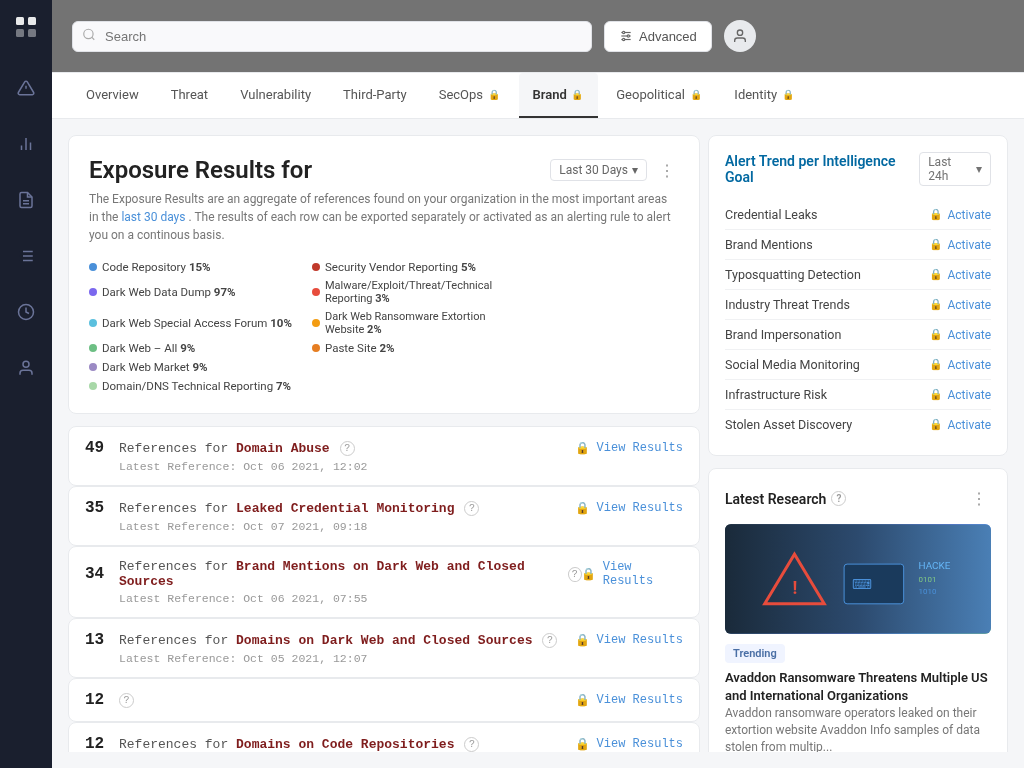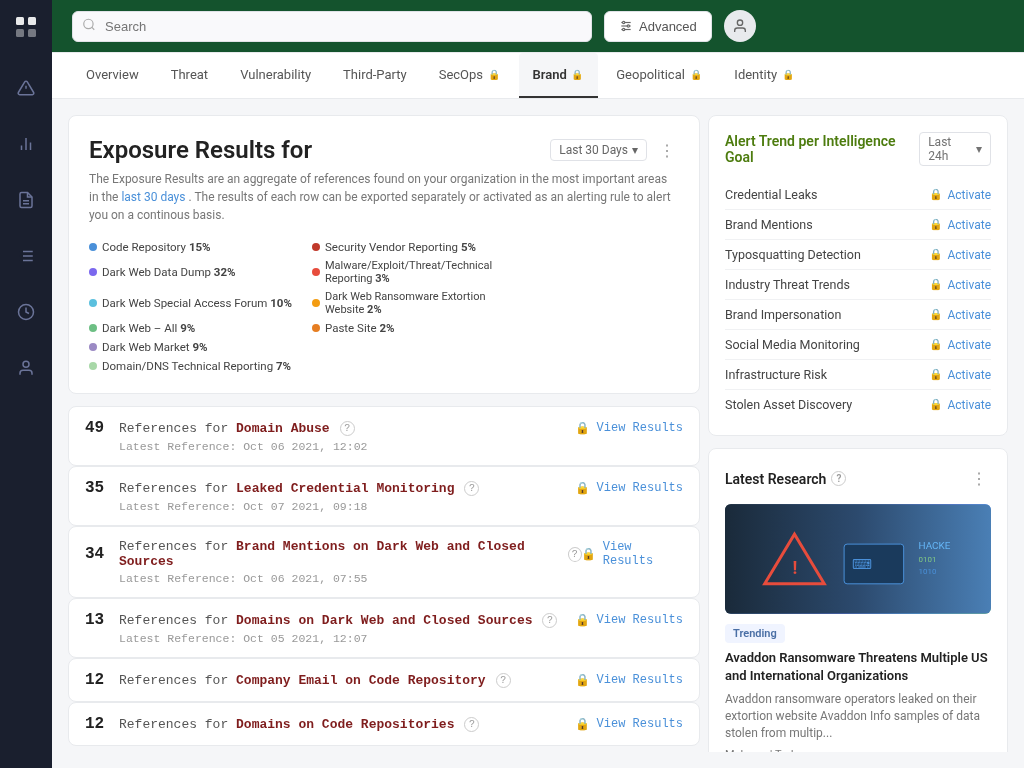--- a/index.html
+++ b/index.html
@@ -46,22 +46,22 @@
     
     .main-content {
       flex: 1;
       display: flex;
       flex-direction: column;
       overflow: hidden;
     }
 
     
     .topbar {
-      background: #14532d;
-      padding: 10px 20px;
+      background: #737373;
+      padding: 20px 20px;
       display: flex;
       align-items: center;
       gap: 12px;
       border-bottom: 1px solid #e8eaed;
       flex-shrink: 0;
     }
     .search-wrapper {
       flex: 1;
       max-width: 520px;
       position: relative;
@@ -316,21 +316,21 @@
     }
     .alert-header {
       display: flex;
       align-items: center;
       justify-content: space-between;
       margin-bottom: 14px;
     }
     .alert-title {
       font-size: 14px;
       font-weight: 600;
-      color: #4d7c0f;
+      color: #0369a1;
     }
     .time-badge {
       display: flex;
       align-items: center;
       gap: 4px;
       font-size: 12px;
       color: #737373;
       border: 1px solid #e0e2e7;
       border-radius: 4px;
       padding: 2px 8px;
@@ -397,21 +397,21 @@
       border-radius: 4px;
       display: inline-block;
       margin-bottom: 6px;
       font-weight: 600;
     }
     .research-article-title {
       font-size: 13px;
       font-weight: 600;
       color: #222;
       line-height: 1.4;
-      margin-bottom: 6px;
+      margin-bottom: 0;
     }
     .research-snippet {
       font-size: 12px;
       color: #777;
       line-height: 1.4;
       margin-bottom: 6px;
     }
     .research-meta {
       font-size: 11px;
       color: #999;
@@ -568,21 +568,21 @@
             <div class="legend-item">
               <div class="legend-dot" style="background:#4a90d9"></div>
               <span>Code Repository <strong>15%</strong></span>
             </div>
             <div class="legend-item">
               <div class="legend-dot" style="background:#c0392b"></div>
               <span>Security Vendor Reporting <strong>5%</strong></span>
             </div>
             <div class="legend-item">
               <div class="legend-dot" style="background:#7b68ee"></div>
-              <span>Dark Web Data Dump <strong>32%</strong></span>
+              <span>Dark Web Data Dump <strong>97%</strong></span>
             </div>
             <div class="legend-item">
               <div class="legend-dot" style="background:#e74c3c"></div>
               <span style="font-size:11px">Malware/Exploit/Threat/Technical<br>Reporting <strong>3%</strong></span>
             </div>
             <div class="legend-item">
               <div class="legend-dot" style="background:#5bc0de"></div>
               <span>Dark Web Special Access Forum <strong>10%</strong></span>
             </div>
             <div class="legend-item">
@@ -664,21 +664,20 @@
           <span>🔒</span>
           <span>View Results</span>
         </div>
       </div>
       <div class="ref-date">Latest Reference: Oct 05 2021, 12:07</div>
     </div>
           <div class="reference-item">
       <div class="ref-top">
         <div class="ref-left">
           <span class="ref-count">12</span>
-          <span class="ref-label">References for <strong>Company Email on Code Repository</strong></span>
           <span class="question-icon">?</span>
         </div>
         <div class="ref-right">
           <span>🔒</span>
           <span>View Results</span>
         </div>
       </div>
     </div>
           <div class="reference-item">
       <div class="ref-top">

